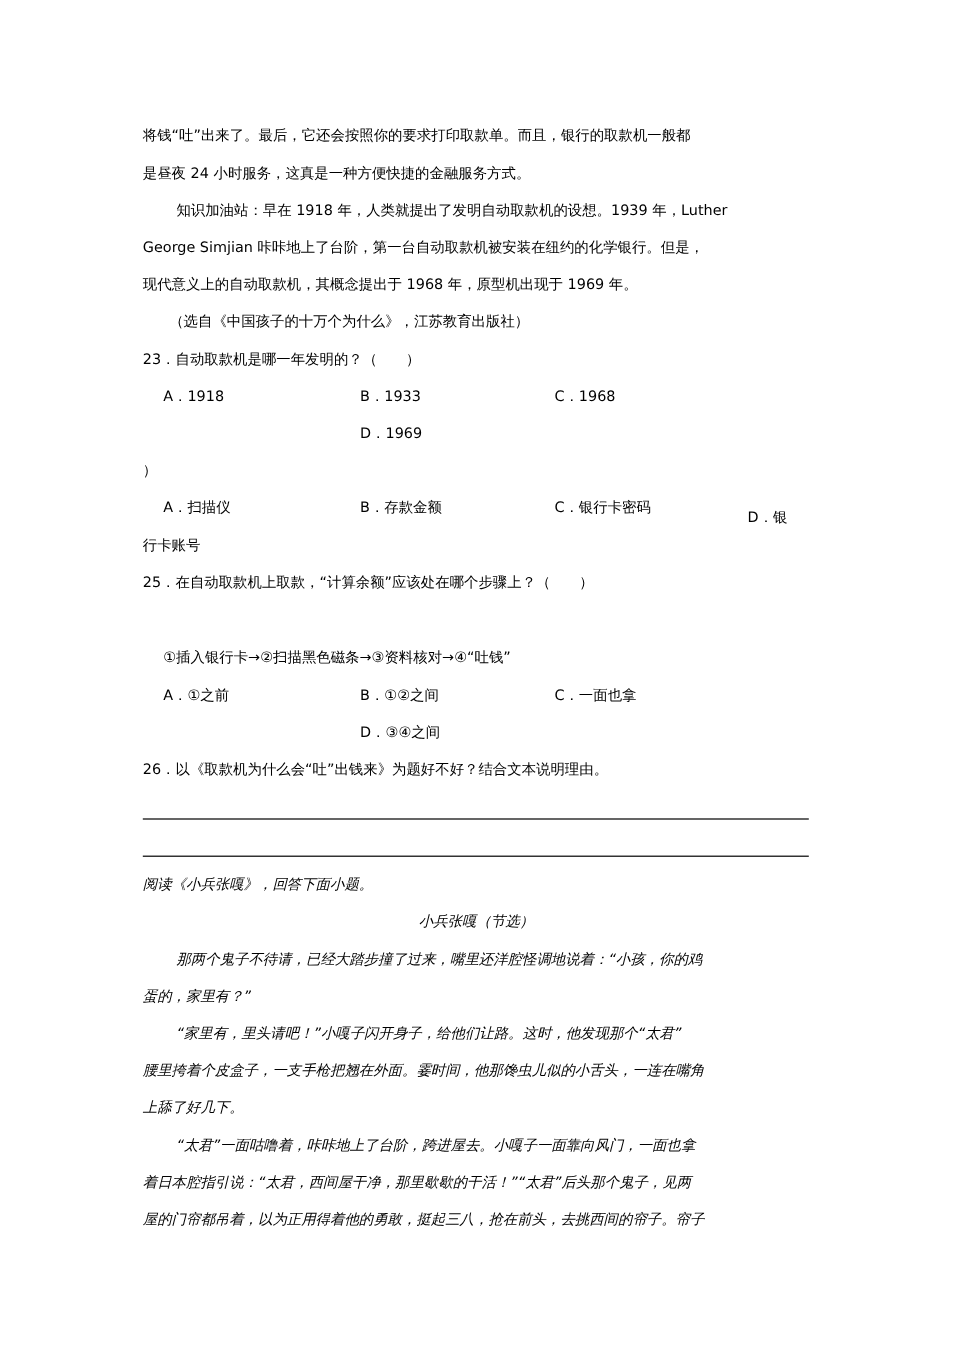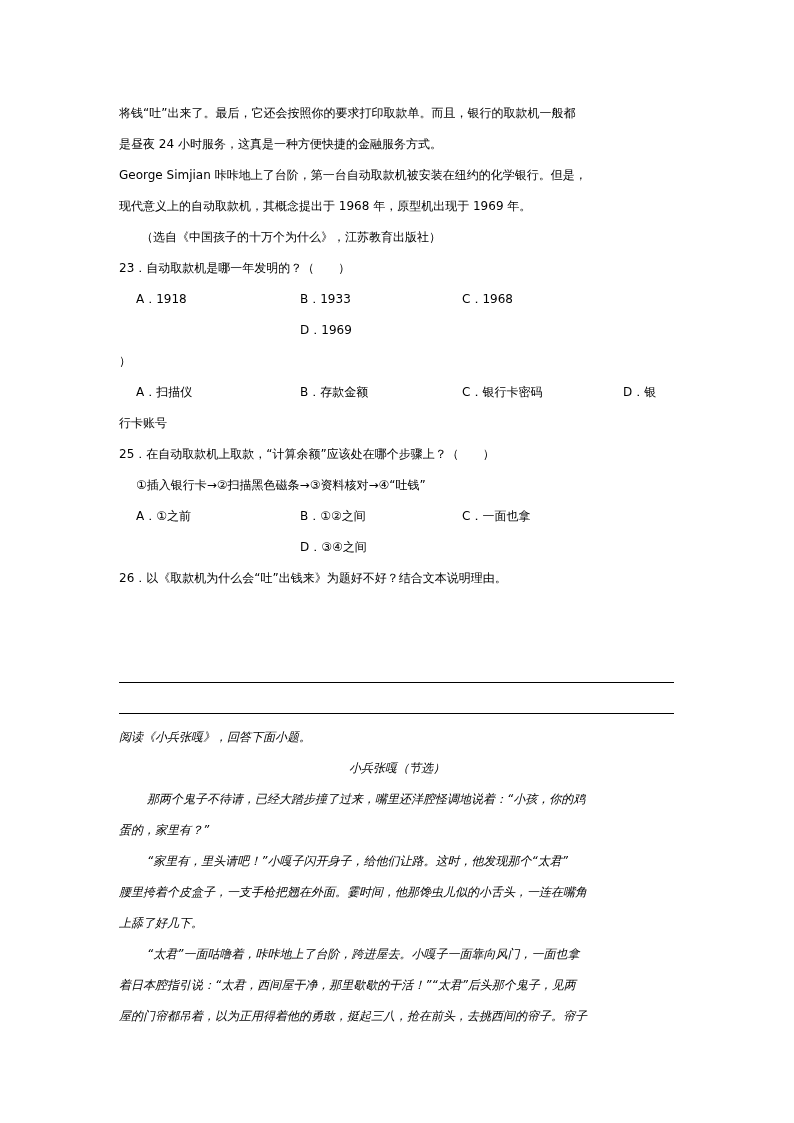--- a/index.html
+++ b/index.html
@@ -4,31 +4,32 @@
 <style>
   html, body { margin: 0; padding: 0; background: #ffffff; }
   body { width: 794px; height: 1123px; position: relative; overflow: hidden;
          font-family: "DejaVu Sans", "Liberation Sans", sans-serif; color: #000; }
   .page { position: absolute; left: 119px; top: 98px; width: 556px; font-size: 12px; }
   .line { height: 31px; line-height: 31px; white-space: nowrap; }
   .indent { padding-left: 28px; }
   .src { padding-left: 22px; }
   .opts { position: relative; height: 31px; line-height: 31px; white-space: nowrap; }
   .opt { position: absolute; top: 0; }
-  .o-a { left: 17px; } .o-b { left: 181px; } .o-c { left: 343px; } .o-d { left: 504px; }
+  .o-a { left: 17px; } .o-b { left: 181px; } .o-c { left: 343px; } .o-d { left: 504px; margin-top: 8px; }
   .rule { position: absolute; left: 119px; width: 555px; height: 0; border-top: 1px solid #000; }
   .center { text-align: center; }
-  .stepline { padding-left: 17px; }
+  .stepline { padding-left: 17px; margin-top: 32px; }
 </style>
 </head>
 <body>
 
 <div class="page">
   <div class="line">将钱“吐”出来了。最后，它还会按照你的要求打印取款单。而且，银行的取款机一般都</div>
   <div class="line">是昼夜 24 小时服务，这真是一种方便快捷的金融服务方式。</div>
+  <div class="line indent">知识加油站：早在 1918 年，人类就提出了发明自动取款机的设想。1939 年，Luther</div>
   <div class="line">George Simjian 咔咔地上了台阶，第一台自动取款机被安装在纽约的化学银行。但是，</div>
   <div class="line">现代意义上的自动取款机，其概念提出于 1968 年，原型机出现于 1969 年。</div>
   <div class="line src">（选自《中国孩子的十万个为什么》，江苏教育出版社）</div>
 
   <div class="line">23．自动取款机是哪一年发明的？（　　）</div>
   <div class="opts">
     <span class="opt o-a">A．1918</span>
     <span class="opt o-b">B．1933</span>
     <span class="opt o-c">C．1968</span>
   </div>

